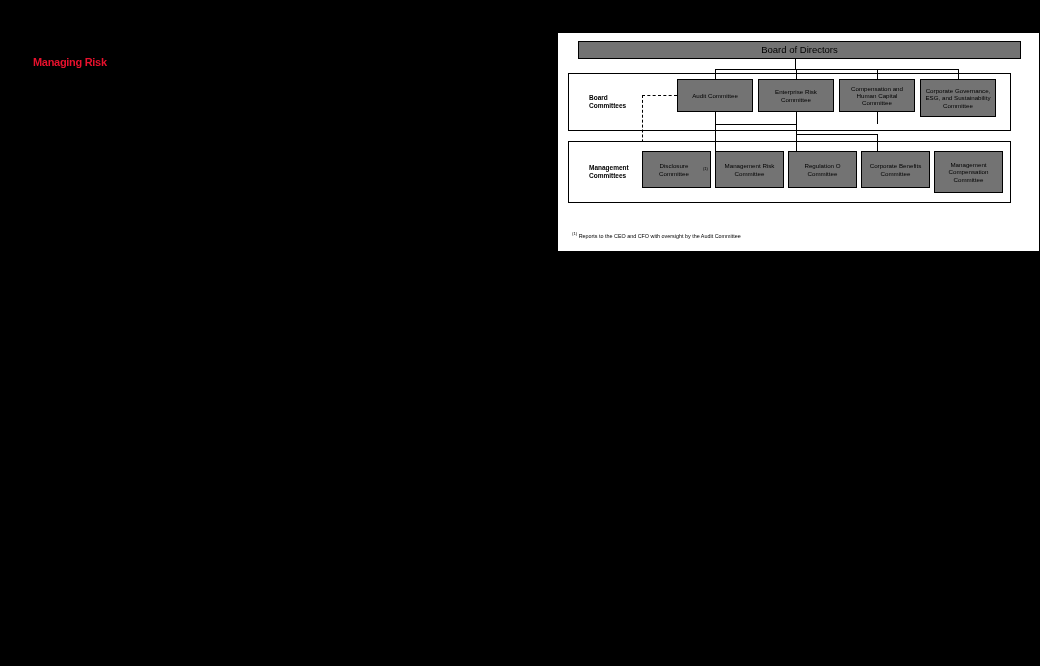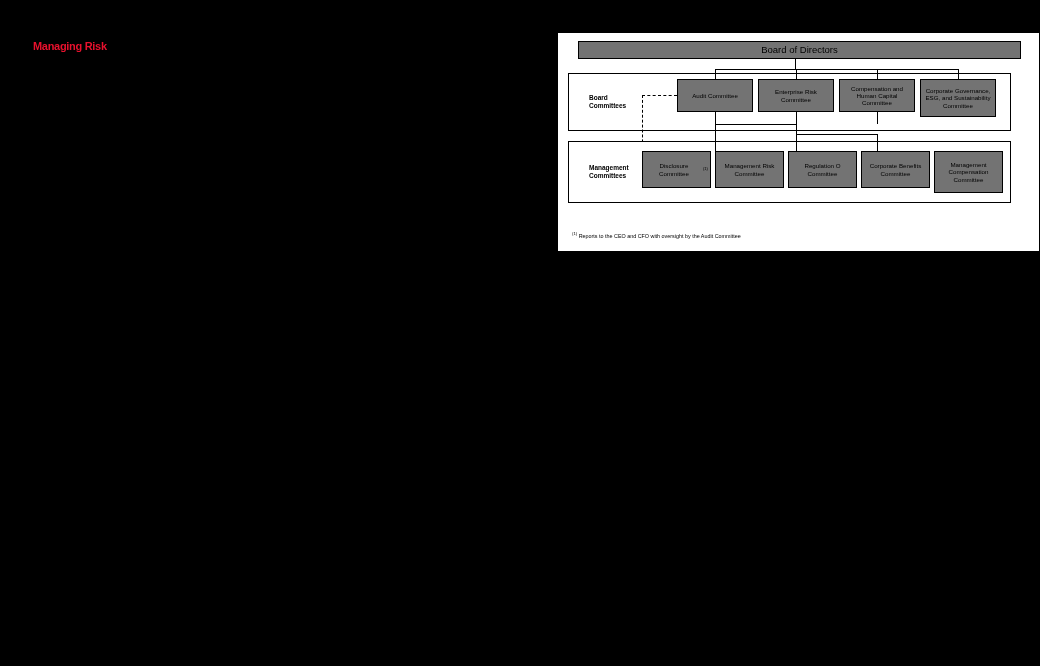--- a/index.html
+++ b/index.html
@@ -12,21 +12,21 @@
     height: 666px;
     position: relative;
     overflow: hidden;
     font-family: "Liberation Sans", sans-serif;
   }
 
   
   .page-heading {
     position: absolute;
     left: 33px;
-    top: 40px;
+    top: 56px;
     color: #e8112d;
     font-family: "Liberation Sans", sans-serif;
     font-size: 11px;
     font-weight: bold;
     letter-spacing: -0.3px;
     line-height: 12px;
     white-space: nowrap;
   }
 
   

